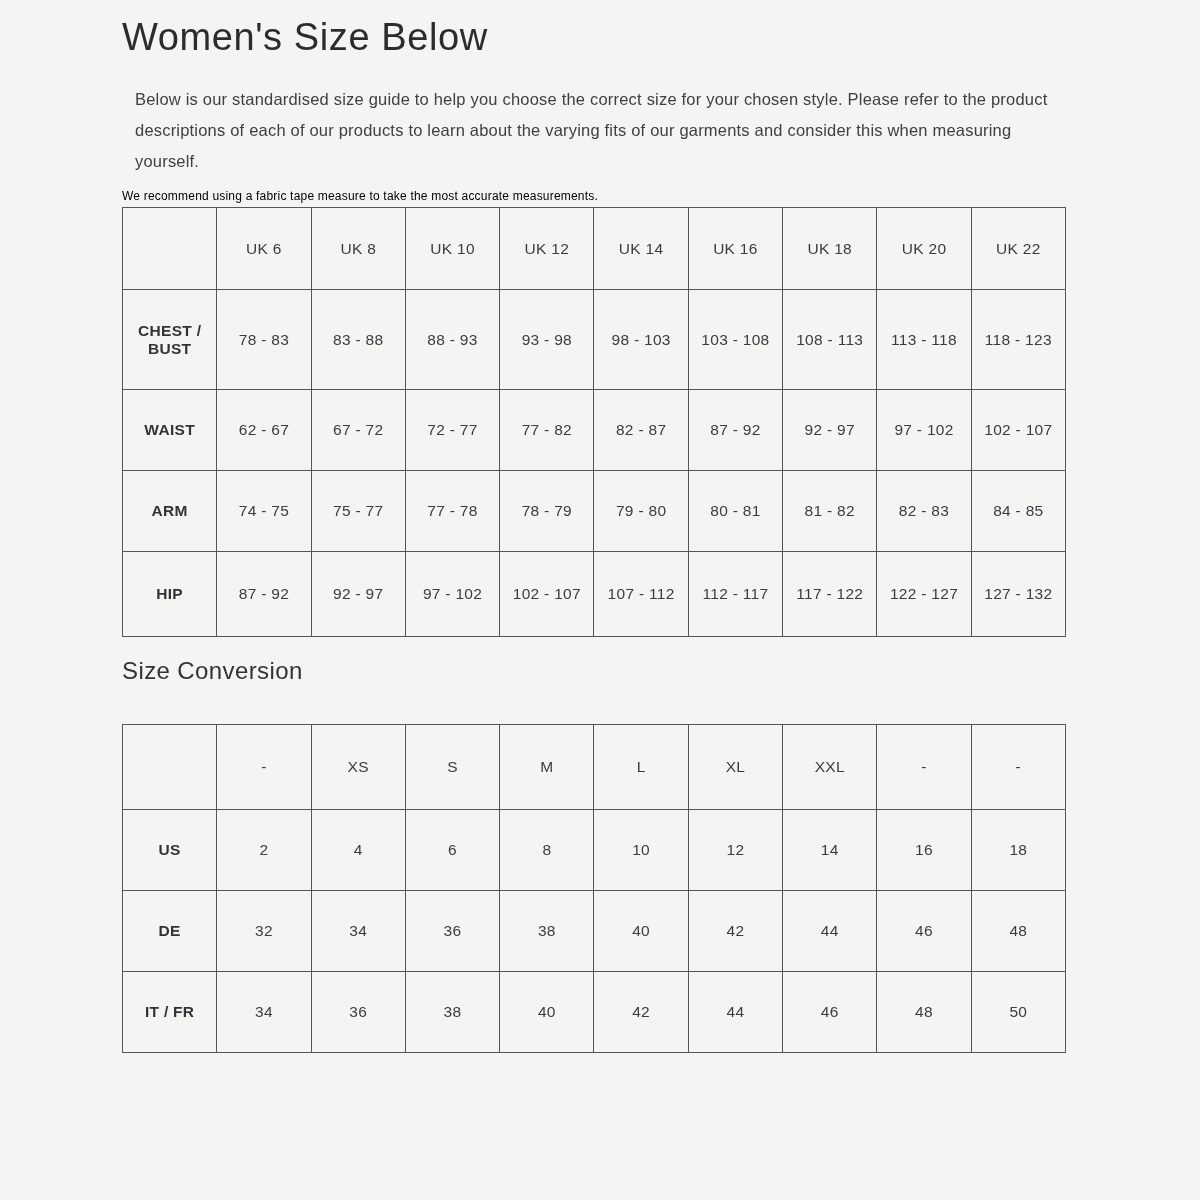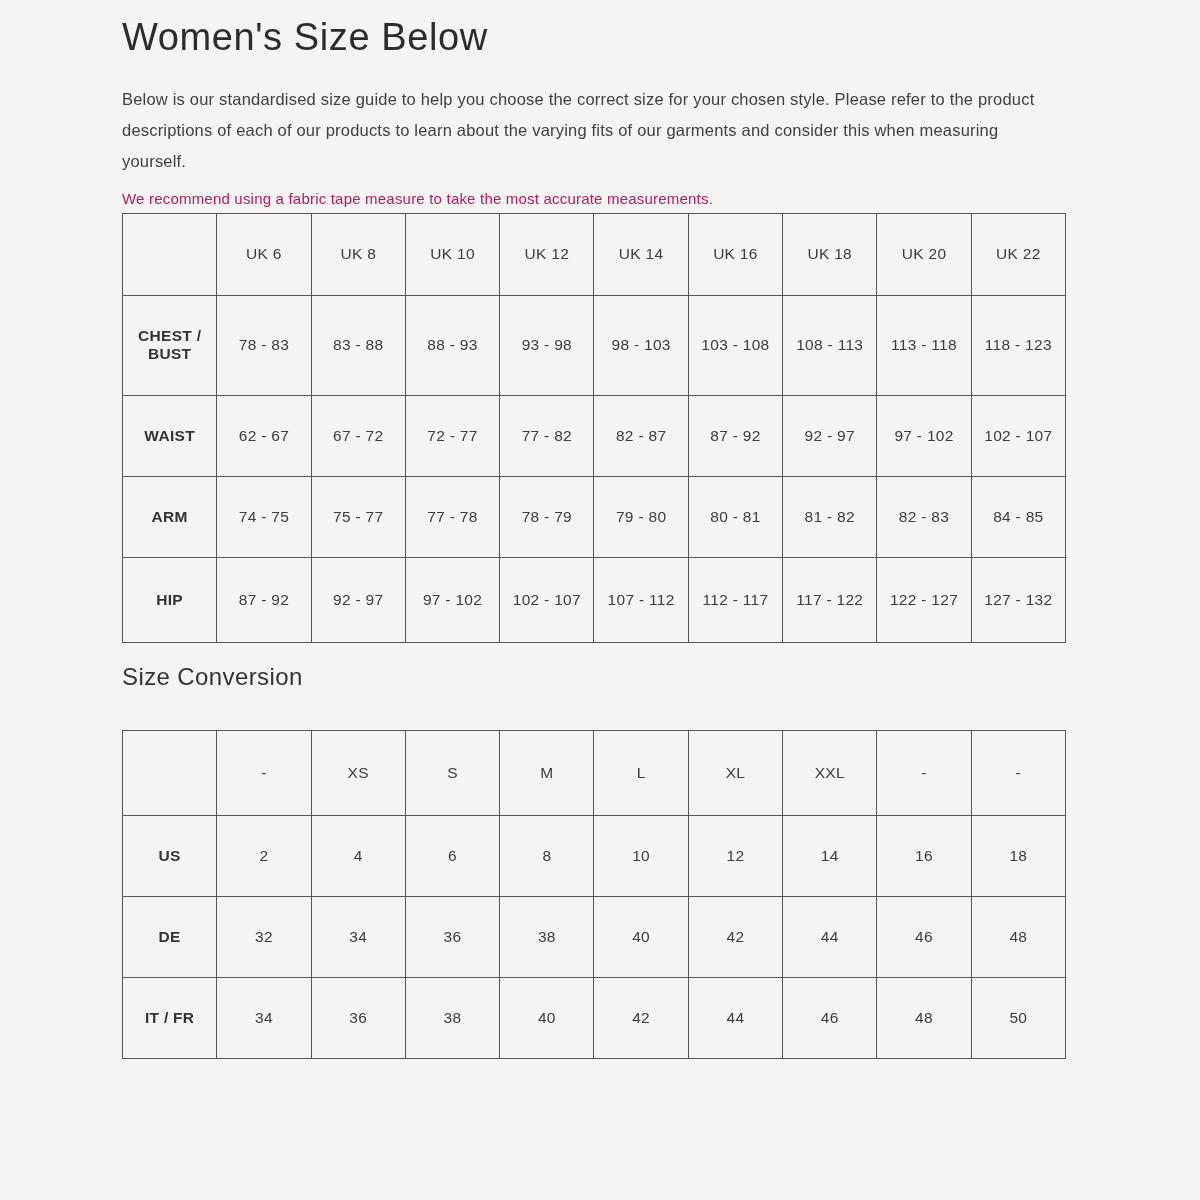--- a/index.html
+++ b/index.html
@@ -18,32 +18,32 @@
   }
   h1.page-title {
     margin: 0 0 24px 0;
     font-size: 38px;
     font-weight: 500;
     letter-spacing: 0.6px;
     color: #2c2c2c;
     line-height: 1.15;
   }
   p.intro {
-    margin: 0 0 8px 0;
+    margin: 0 0 8px 13px;
     font-size: 16.5px;
     line-height: 1.88;
     letter-spacing: 0.2px;
     color: #3f3f3f;
   }
   p.recommend {
     margin: 0;
-    font-size: 15px;
+    font-size: 12px;
     line-height: 1.88;
     letter-spacing: 0.2px;
-    color: #be185d;
+    color: #000000;
   }
   h2.section-heading {
     margin: 0 0 42px 0;
     font-size: 24px;
     font-weight: 400;
     letter-spacing: 0.4px;
     color: #333333;
     line-height: 1.2;
   }
   h2.section-heading .unit {

